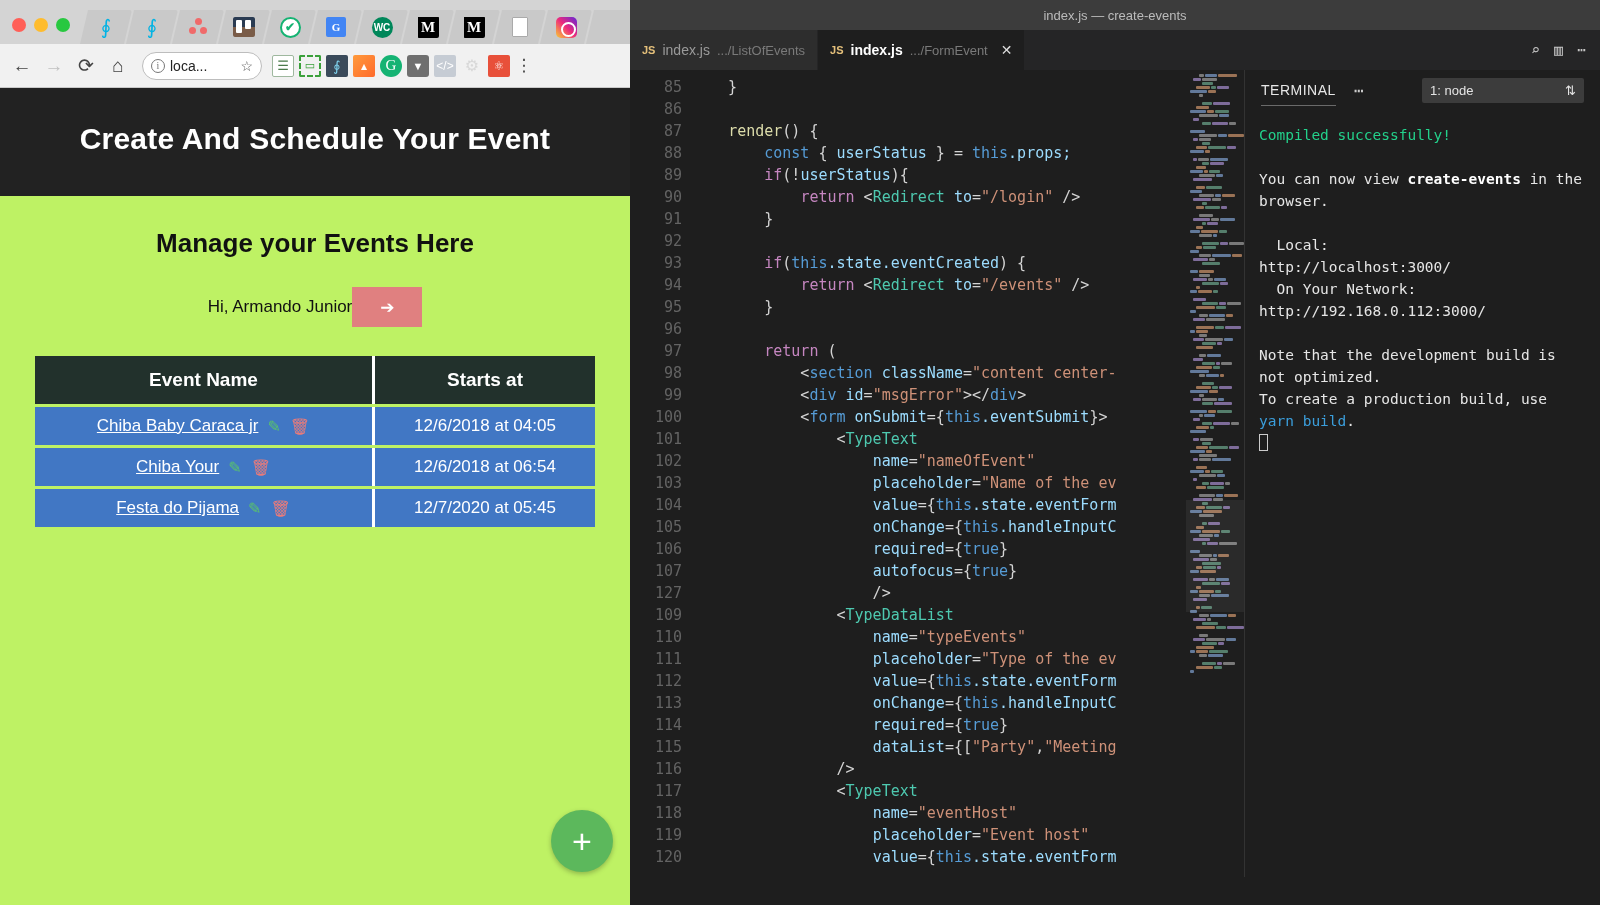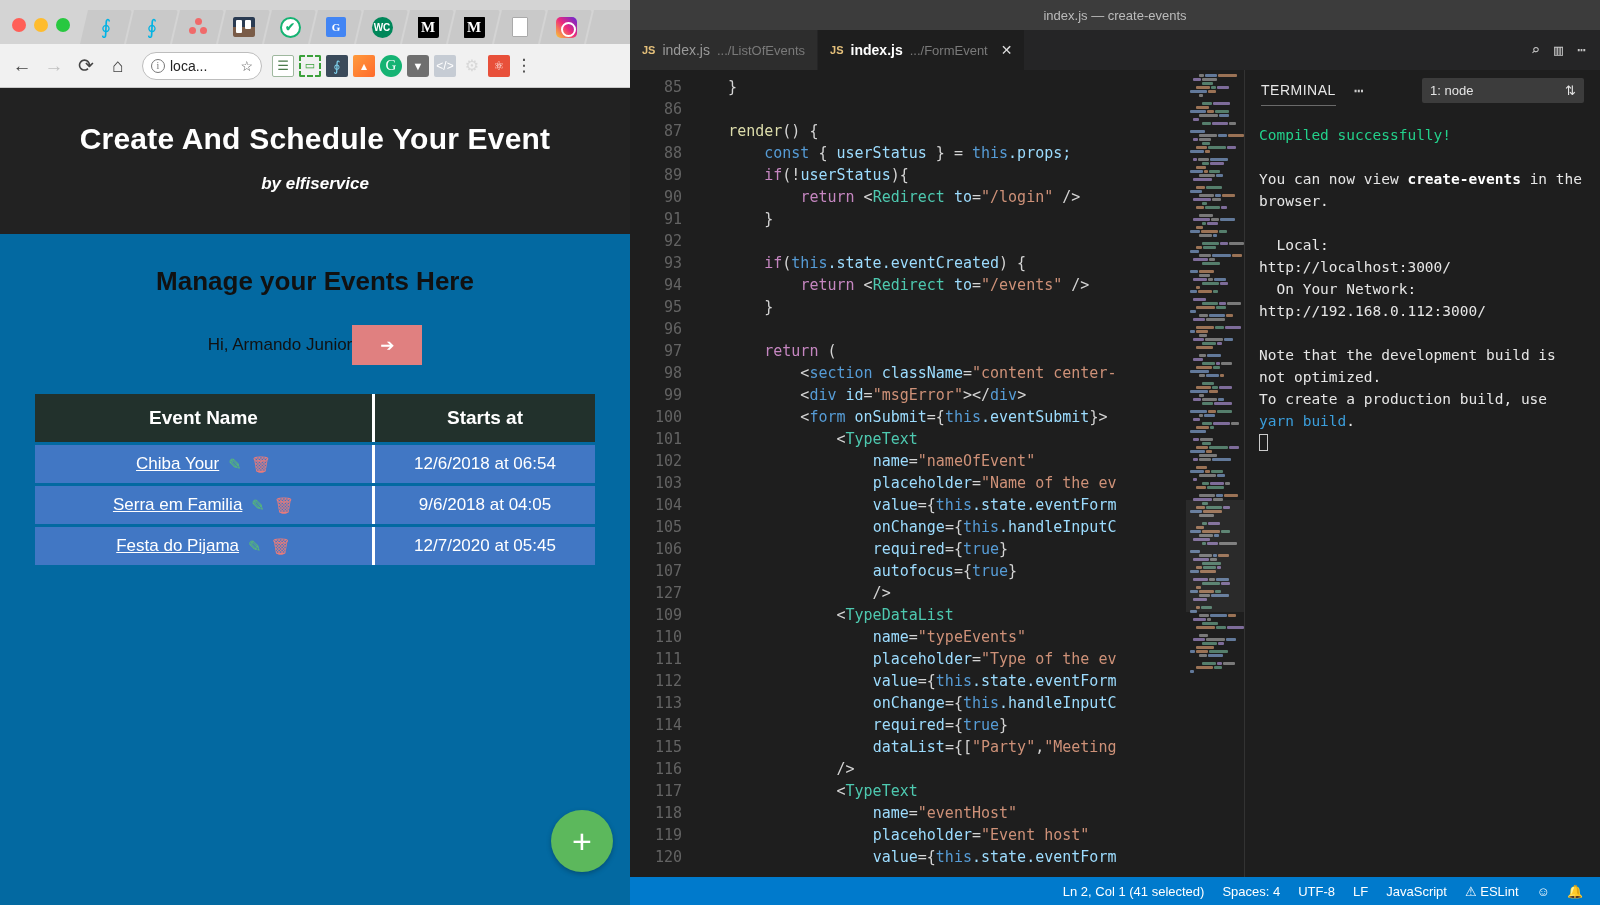--- a/index.html
+++ b/index.html
@@ -81,21 +81,21 @@
   .ext-ud { background:#3a4a5a;color:#7fd4f0;font-size:14px;}
   .ext-chart { background:linear-gradient(135deg,#ff9a3c,#ff6a2b); color:#fff;font-size:12px;}
   .ext-gram { background:#15b373;color:#fff;border-radius:50%;font-family:"Liberation Serif",serif;font-size:15px;}
   .ext-pocket { background:#6f6f6f;color:#fff;font-size:11px;border-radius:3px;}
   .ext-code { background:#c6ccd4;color:#fff;font-size:12px;}
   .ext-gear { background:transparent;color:#d8d8d8;font-size:16px;}
   .ext-react { background:#e8503a;color:#fff;font-size:12px;}
   .kebab { font-size:17px;color:#444;letter-spacing:0;width:20px;text-align:center;line-height:12px;}
 
   
-  .page { background:#0369a1; height: calc(905px - 88px); overflow:hidden; }
+  .page { background:#bef264; height: calc(905px - 88px); overflow:hidden; }
   .hero { background:#222222; color:#fff; padding: 34px 20px 40px; text-align:center; }
   .hero h1 { font-size: 30px; font-weight: bold; letter-spacing:0.2px; }
   .hero .sub { font-style: italic; font-size: 17px; margin-top: 18px; font-weight:bold;}
   .manage-title { text-align:center; font-size:26px; font-weight:bold; color:#111; margin-top: 32px; }
   .greet-row { display:flex; align-items:center; justify-content:center; margin-top: 28px; }
   .greet-txt { font-size:17px; color:#111; }
   .logout-btn {
     background:#e08080; width:70px; height:40px; display:flex;align-items:center;justify-content:center;
     color:#fff; font-size:17px; border:none; cursor:pointer;
   }
@@ -275,51 +275,50 @@
       <span class="ext ext-code">&lt;/&gt;</span>
       <span class="ext ext-gear">⚙</span>
       <span class="ext ext-react">⚛</span>
     </div>
     <div class="kebab">⋮</div>
   </div>
 
   <div class="page">
     <div class="hero">
       <h1>Create And Schedule Your Event</h1>
-      <div class="sub">by elfiservice</div>
     </div>
     <div class="manage-title">Manage your Events Here</div>
     <div class="greet-row">
       <span class="greet-txt">Hi, Armando Junior</span>
       <button class="logout-btn">
         <span>➔</span>
       </button>
     </div>
 
     <table class="evt-table">
       <thead>
         <tr>
           <th class="c1">Event Name</th>
           <th>Starts at</th>
         </tr>
       </thead>
       <tbody id="events-tbody">
           <tr>
+            <td class="c1"><a class="evt-link">Chiba Baby Caraca jr</a><span class="row-actions">
+                <span class="ic-edit">✎</span>
+                <span class="ic-trash">🗑</span>
+              </span></td>
+            <td>12/6/2018 at 04:05</td>
+          </tr>
+          <tr>
             <td class="c1"><a class="evt-link">Chiba Your</a><span class="row-actions">
                 <span class="ic-edit">✎</span>
                 <span class="ic-trash">🗑</span>
               </span></td>
             <td>12/6/2018 at 06:54</td>
-          </tr>
-          <tr>
-            <td class="c1"><a class="evt-link">Serra em Familia</a><span class="row-actions">
-                <span class="ic-edit">✎</span>
-                <span class="ic-trash">🗑</span>
-              </span></td>
-            <td>9/6/2018 at 04:05</td>
           </tr>
           <tr>
             <td class="c1"><a class="evt-link">Festa do Pijama</a><span class="row-actions">
                 <span class="ic-edit">✎</span>
                 <span class="ic-trash">🗑</span>
               </span></td>
             <td>12/7/2020 at 05:45</td>
           </tr>
         </tbody>
     </table>
@@ -942,23 +941,13 @@
         <span class="term-dots">⋯</span>
         <div class="term-select">
           <span>1: node</span>
           <span>⇅</span>
         </div>
       </div>
       <div class="term-body" id="term-body"><div><span class="t-green">Compiled successfully!</span></div><div>&nbsp;</div><div><span class="t-white">You can now view </span><span class="t-bold">create-events</span><span class="t-white"> in the browser.</span></div><div>&nbsp;</div><div><span class="t-white">  Local:            http://localhost:3000/</span></div><div><span class="t-white">  On Your Network:  http://192.168.0.112:3000/</span></div><div>&nbsp;</div><div><span class="t-white">Note that the development build is not optimized.</span></div><div><span class="t-white">To create a production build, use </span><span class="t-blue">yarn build</span><span class="t-white">.</span></div><div><span class="t-cursor"></span></div></div>
     </div>
   </div>
 
-  <div class="vs-status" id="vs-status">
-      <span class="si">Ln 2, Col 1 (41 selected)</span>
-      <span class="si">Spaces: 4</span>
-      <span class="si">UTF-8</span>
-      <span class="si">LF</span>
-      <span class="si">JavaScript</span>
-      <span class="si">⚠ ESLint</span>
-      <span class="si">☺</span>
-      <span class="si">🔔</span>
-    </div>
 </div>
 
 </body></html>

